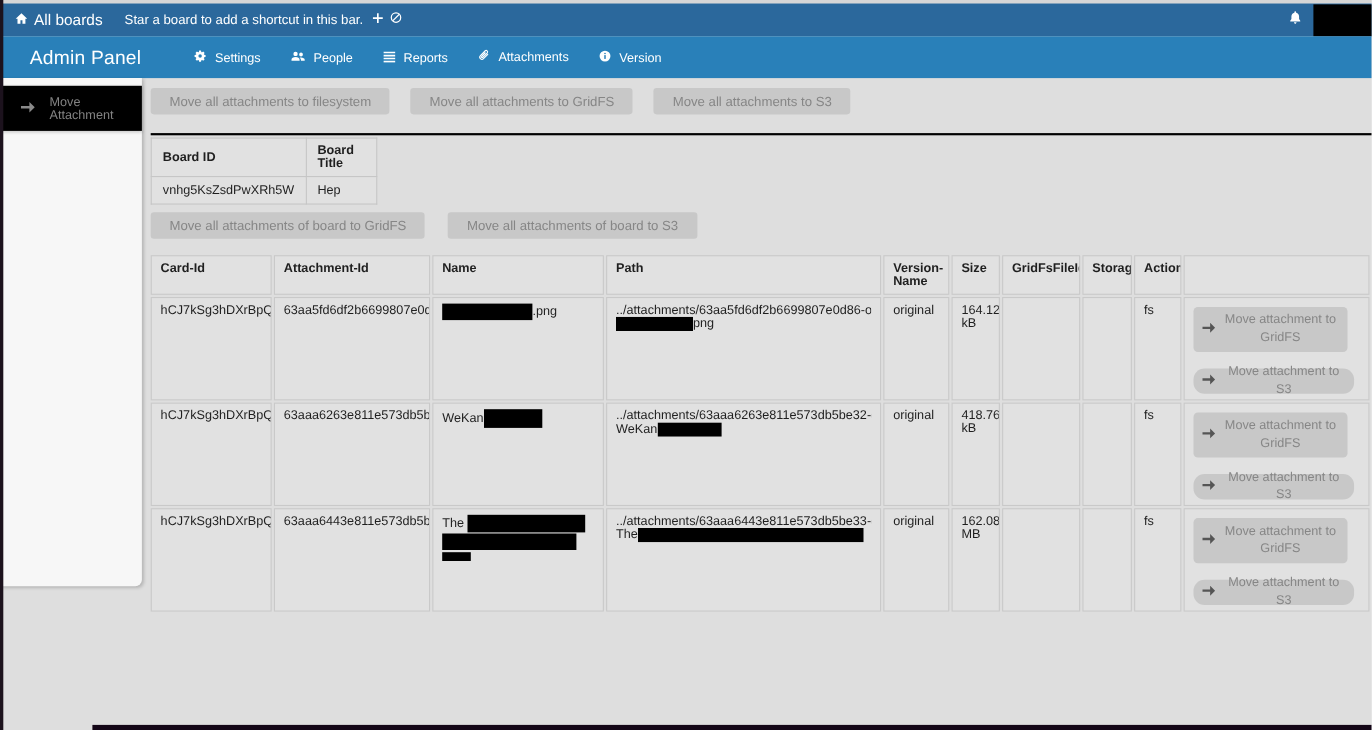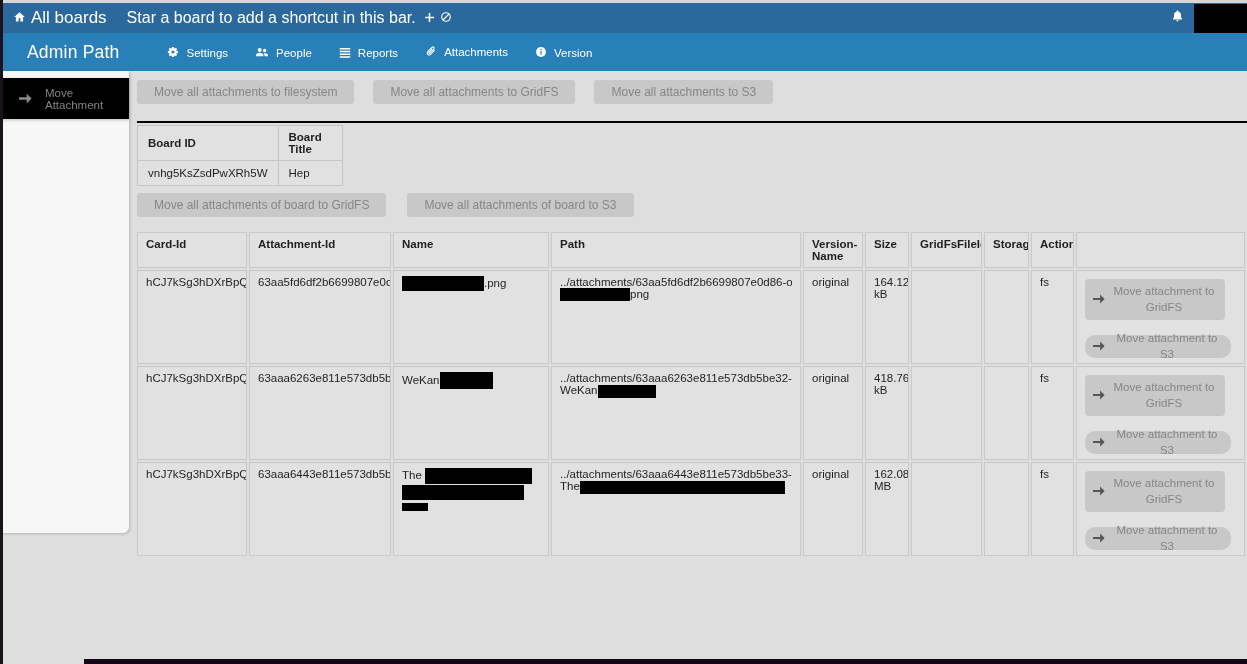--- a/index.html
+++ b/index.html
@@ -7,22 +7,22 @@
   .page { position:relative; width:1247px; height:664px; background:#dedede; overflow:hidden; }
 
   
   .edge-top { position:absolute; top:0; left:0; right:0; height:3px; background:#d6d6d6; z-index:5;}
   .edge-left { position:absolute; top:0; left:0; width:3px; height:664px; background:#1c121d; z-index:6;}
   .edge-bottom { position:absolute; bottom:0; left:84px; right:0; height:5px; background:#140617; z-index:6;}
 
   
   .topbar { position:absolute; top:3px; left:0; right:0; height:30px; background:#2b689c;
             display:flex; align-items:center; color:#fff; padding-left:13px; }
-  .tb-item { display:inline-flex; align-items:center; gap:5px; font-size:17px; cursor:pointer; }
-  .tb-hint { font-size:16px; margin-left:20px; }
+  .tb-item { display:inline-flex; align-items:center; gap:5px; font-size:14px; cursor:pointer; }
+  .tb-hint { font-size:12px; margin-left:20px; }
   .tb-icons { display:inline-flex; align-items:center; gap:5px; margin-left:8px; }
   .tb-right { margin-left:auto; display:flex; align-items:center; gap:10px; }
   .avatar-redact { width:53px; height:29px; background:#000; margin-top:1px; }
   .icon-svg { display:inline-block; vertical-align:middle; }
 
   
   .adminbar { position:absolute; top:33px; left:0; right:0; height:38px; background:#2980b9;
               display:flex; align-items:center; color:#fff; }
   .admin-title { font-size:17.5px; margin-left:27px; letter-spacing:.2px; }
   .admin-nav { display:flex; align-items:flex-end; margin-left:48px; gap:27px; }
@@ -103,21 +103,21 @@
       <span class="icon-svg">
         <svg width="13" height="14" viewBox="0 0 16 16">
             <path fill="#fff" d="M8 1c-.6 0-1 .4-1 1v.5C5 3 3.7 4.7 3.7 6.7v2.9L2.4 11.4v.9h11.2v-.9L12.3 9.6V6.7c0-2-1.3-3.7-3.3-4.2V2c0-.6-.4-1-1-1zM6.5 13.1c.2 1 .8 1.7 1.5 1.7s1.3-.7 1.5-1.7z"></path>
           </svg>
       </span>
       <span class="avatar-redact"></span>
     </span>
   </div>
 
   <div class="adminbar">
-    <span class="admin-title">Admin Path</span>
+    <span class="admin-title">Admin Panel</span>
     <nav class="admin-nav">
       <span class="nav-item">
         <span class="icon-svg">
           <svg width="12" height="12" viewBox="0 0 16 16">
               <path fill="#fff" d="M14.5 9.2v-2.4l-1.7-.3a5 5 0 0 0-.4-1l1-1.4-1.7-1.7-1.4 1a5 5 0 0 0-1-.4L9 1.3H6.7l-.3 1.7a5 5 0 0 0-1 .4l-1.4-1-1.7 1.7 1 1.4a5 5 0 0 0-.4 1l-1.7.3v2.4l1.7.3a5 5 0 0 0 .4 1l-1 1.4 1.7 1.7 1.4-1a5 5 0 0 0 1 .4l.3 1.7H9l.3-1.7a5 5 0 0 0 1-.4l1.4 1 1.7-1.7-1-1.4a5 5 0 0 0 .4-1zM7.9 10.1a2.1 2.1 0 1 1 0-4.2 2.1 2.1 0 0 1 0 4.2z"></path>
             </svg>
         </span>
         <span>Settings</span>
       </span>
       <span class="nav-item">

